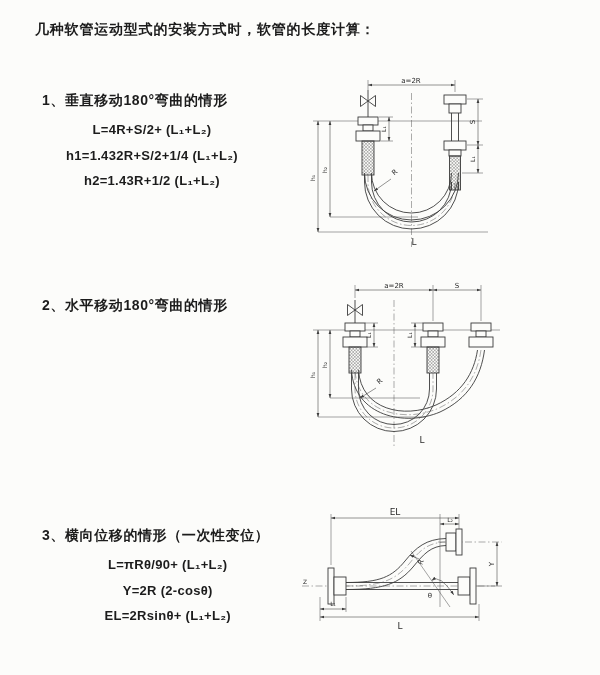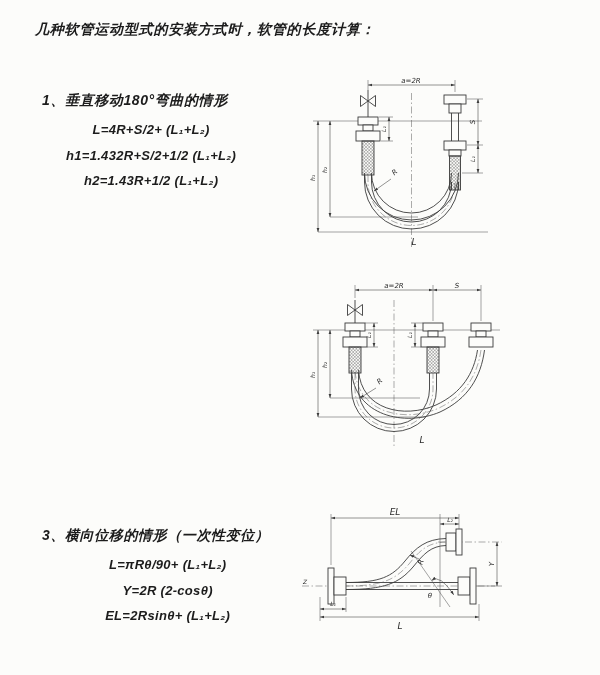--- a/index.html
+++ b/index.html
@@ -1,18 +1,18 @@
 <!DOCTYPE html>
 <html><head>
 <meta charset="utf-8">
 <style>
   html,body{margin:0;padding:0;}
   .page{
     position:relative;width:600px;height:675px;background:#fcfcfa;
-    font-family:"Liberation Sans","DejaVu Sans",sans-serif;color:#1c1c1c;overflow:hidden;font-style:italic;
+    font-family:"Liberation Sans","DejaVu Sans",sans-serif;color:#1c1c1c;overflow:hidden;
   }
   .title{position:absolute;left:35px;top:21px;font-size:14px;font-weight:600;letter-spacing:0.8px;}
   .sec{position:absolute;left:42px;}
   .sec-h{font-size:14px;font-weight:600;letter-spacing:0.6px;white-space:nowrap;}
   .formulas{margin:7px 0 0 24px;text-align:center;}
   .formula{font-size:13px;font-weight:600;line-height:25.5px;letter-spacing:0.3px;white-space:nowrap;}
   .diag{position:absolute;}
   
   .ol{stroke:#3b3b3b;stroke-width:0.9;fill:none;}
   .dl{stroke:#3b3b3b;stroke-width:0.55;fill:none;}
@@ -40,21 +40,21 @@
       </pattern>
     </defs>
   </svg>
 
   <div class="title">几种软管运动型式的安装方式时，软管的长度计算：</div>
 
   <section class="sec" style="top:92px">
     <div class="sec-h">1、垂直移动180°弯曲的情形</div>
     <div class="formulas">
       <div class="formula">L=4R+S/2+ (L₁+L₂)</div>
-      <div class="formula">h1=1.432R+S/2+1/2 (L₁+L₂)</div>
+      <div class="formula">h1=1.432R+S/2+1/4 (L₁+L₂)</div>
       <div class="formula">h2=1.43R+1/2 (L₁+L₂)</div>
     </div>
   </section>
 
   <svg class="diag" style="left:310px;top:75px" width="200" height="180" viewBox="0 0 200 180">
 
     <line class="xl" x1="3" y1="46" x2="172" y2="46"></line>
     <line class="cl" x1="101.5" y1="18" x2="101.5" y2="172"></line>
 
     <g>
@@ -129,20 +129,21 @@
       <text class="lbl-lg" x="104" y="170" text-anchor="middle">L</text>
     </g>
 
     <g>
       <line class="dl" x1="81" y1="104" x2="64" y2="116" marker-end="url(#arr)"></line>
       <text class="lbl" x="86" y="99" text-anchor="middle" transform="rotate(-40 86 99)">R</text>
     </g>
   </svg>
 
   <section class="sec" style="top:297px">
+    <div class="sec-h">2、水平移动180°弯曲的情形</div>
   </section>
 
   <svg class="diag" style="left:310px;top:280px" width="200" height="175" viewBox="0 0 200 175">
     <line class="xl" x1="3" y1="50" x2="190" y2="50"></line>
     <line class="cl" x1="84" y1="20" x2="84" y2="166"></line>
 
     <g>
       <line class="ol" x1="45" y1="20" x2="45" y2="43"></line>
       <path class="ol" d="M37.5 24.5 L45 30 L37.5 35.5 Z M52.5 24.5 L45 30 L52.5 35.5 Z"></path>
     </g>

